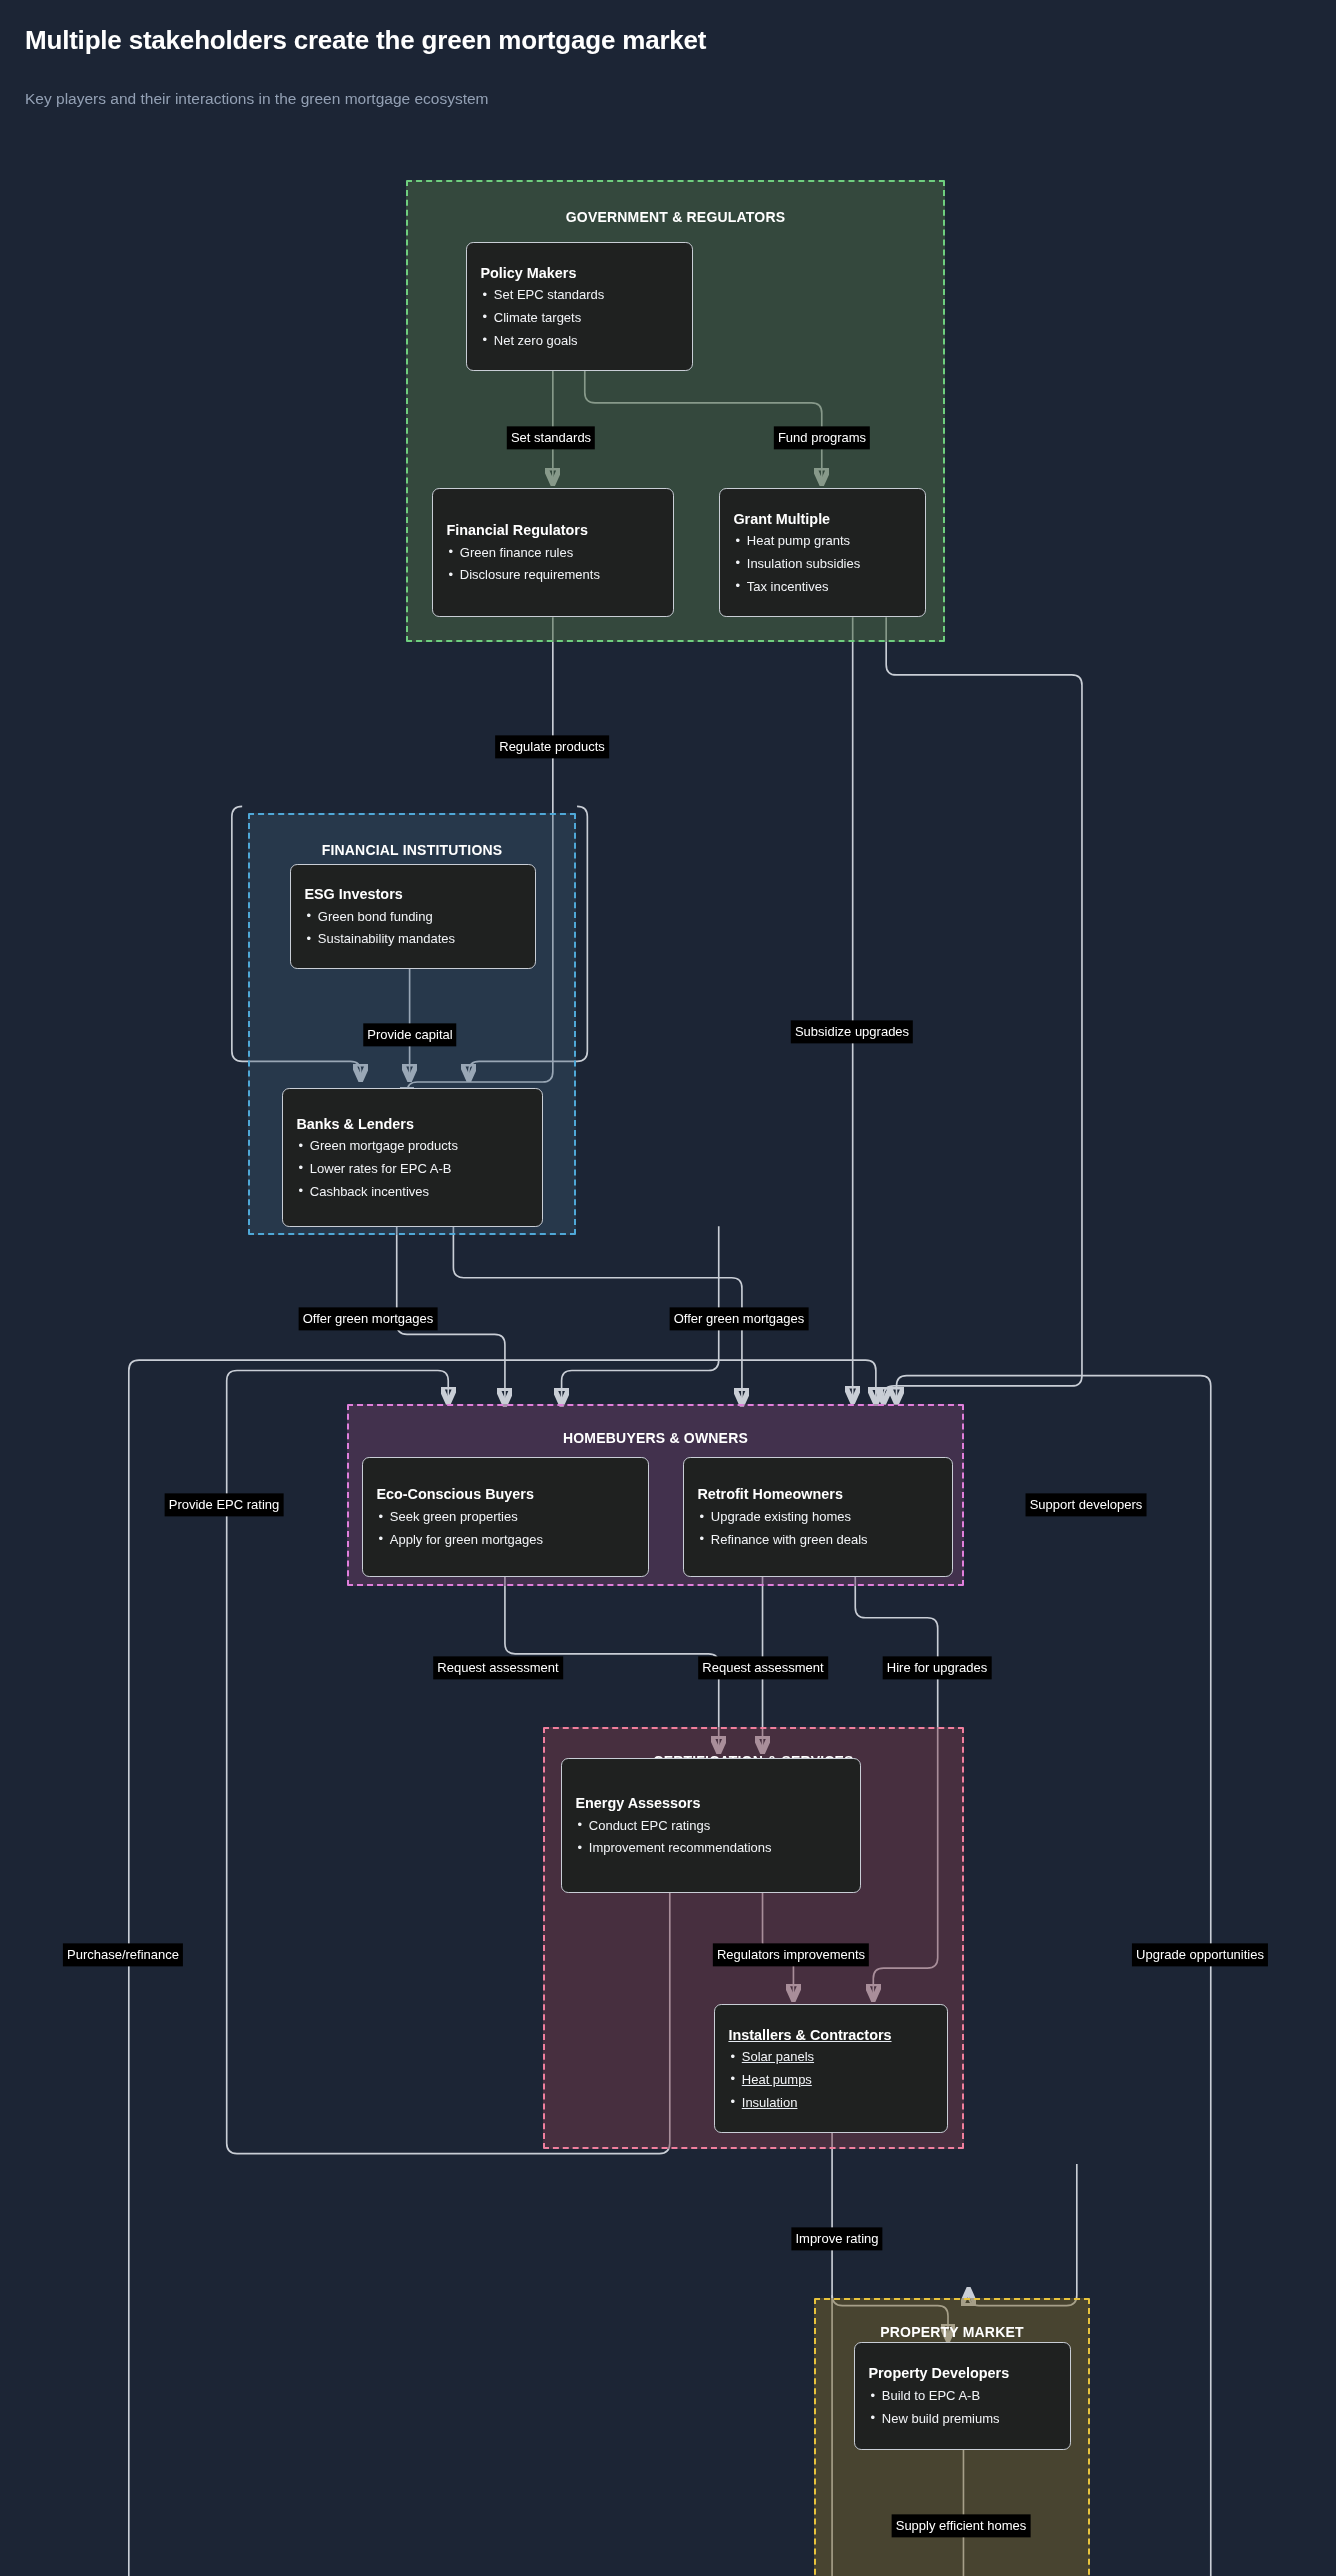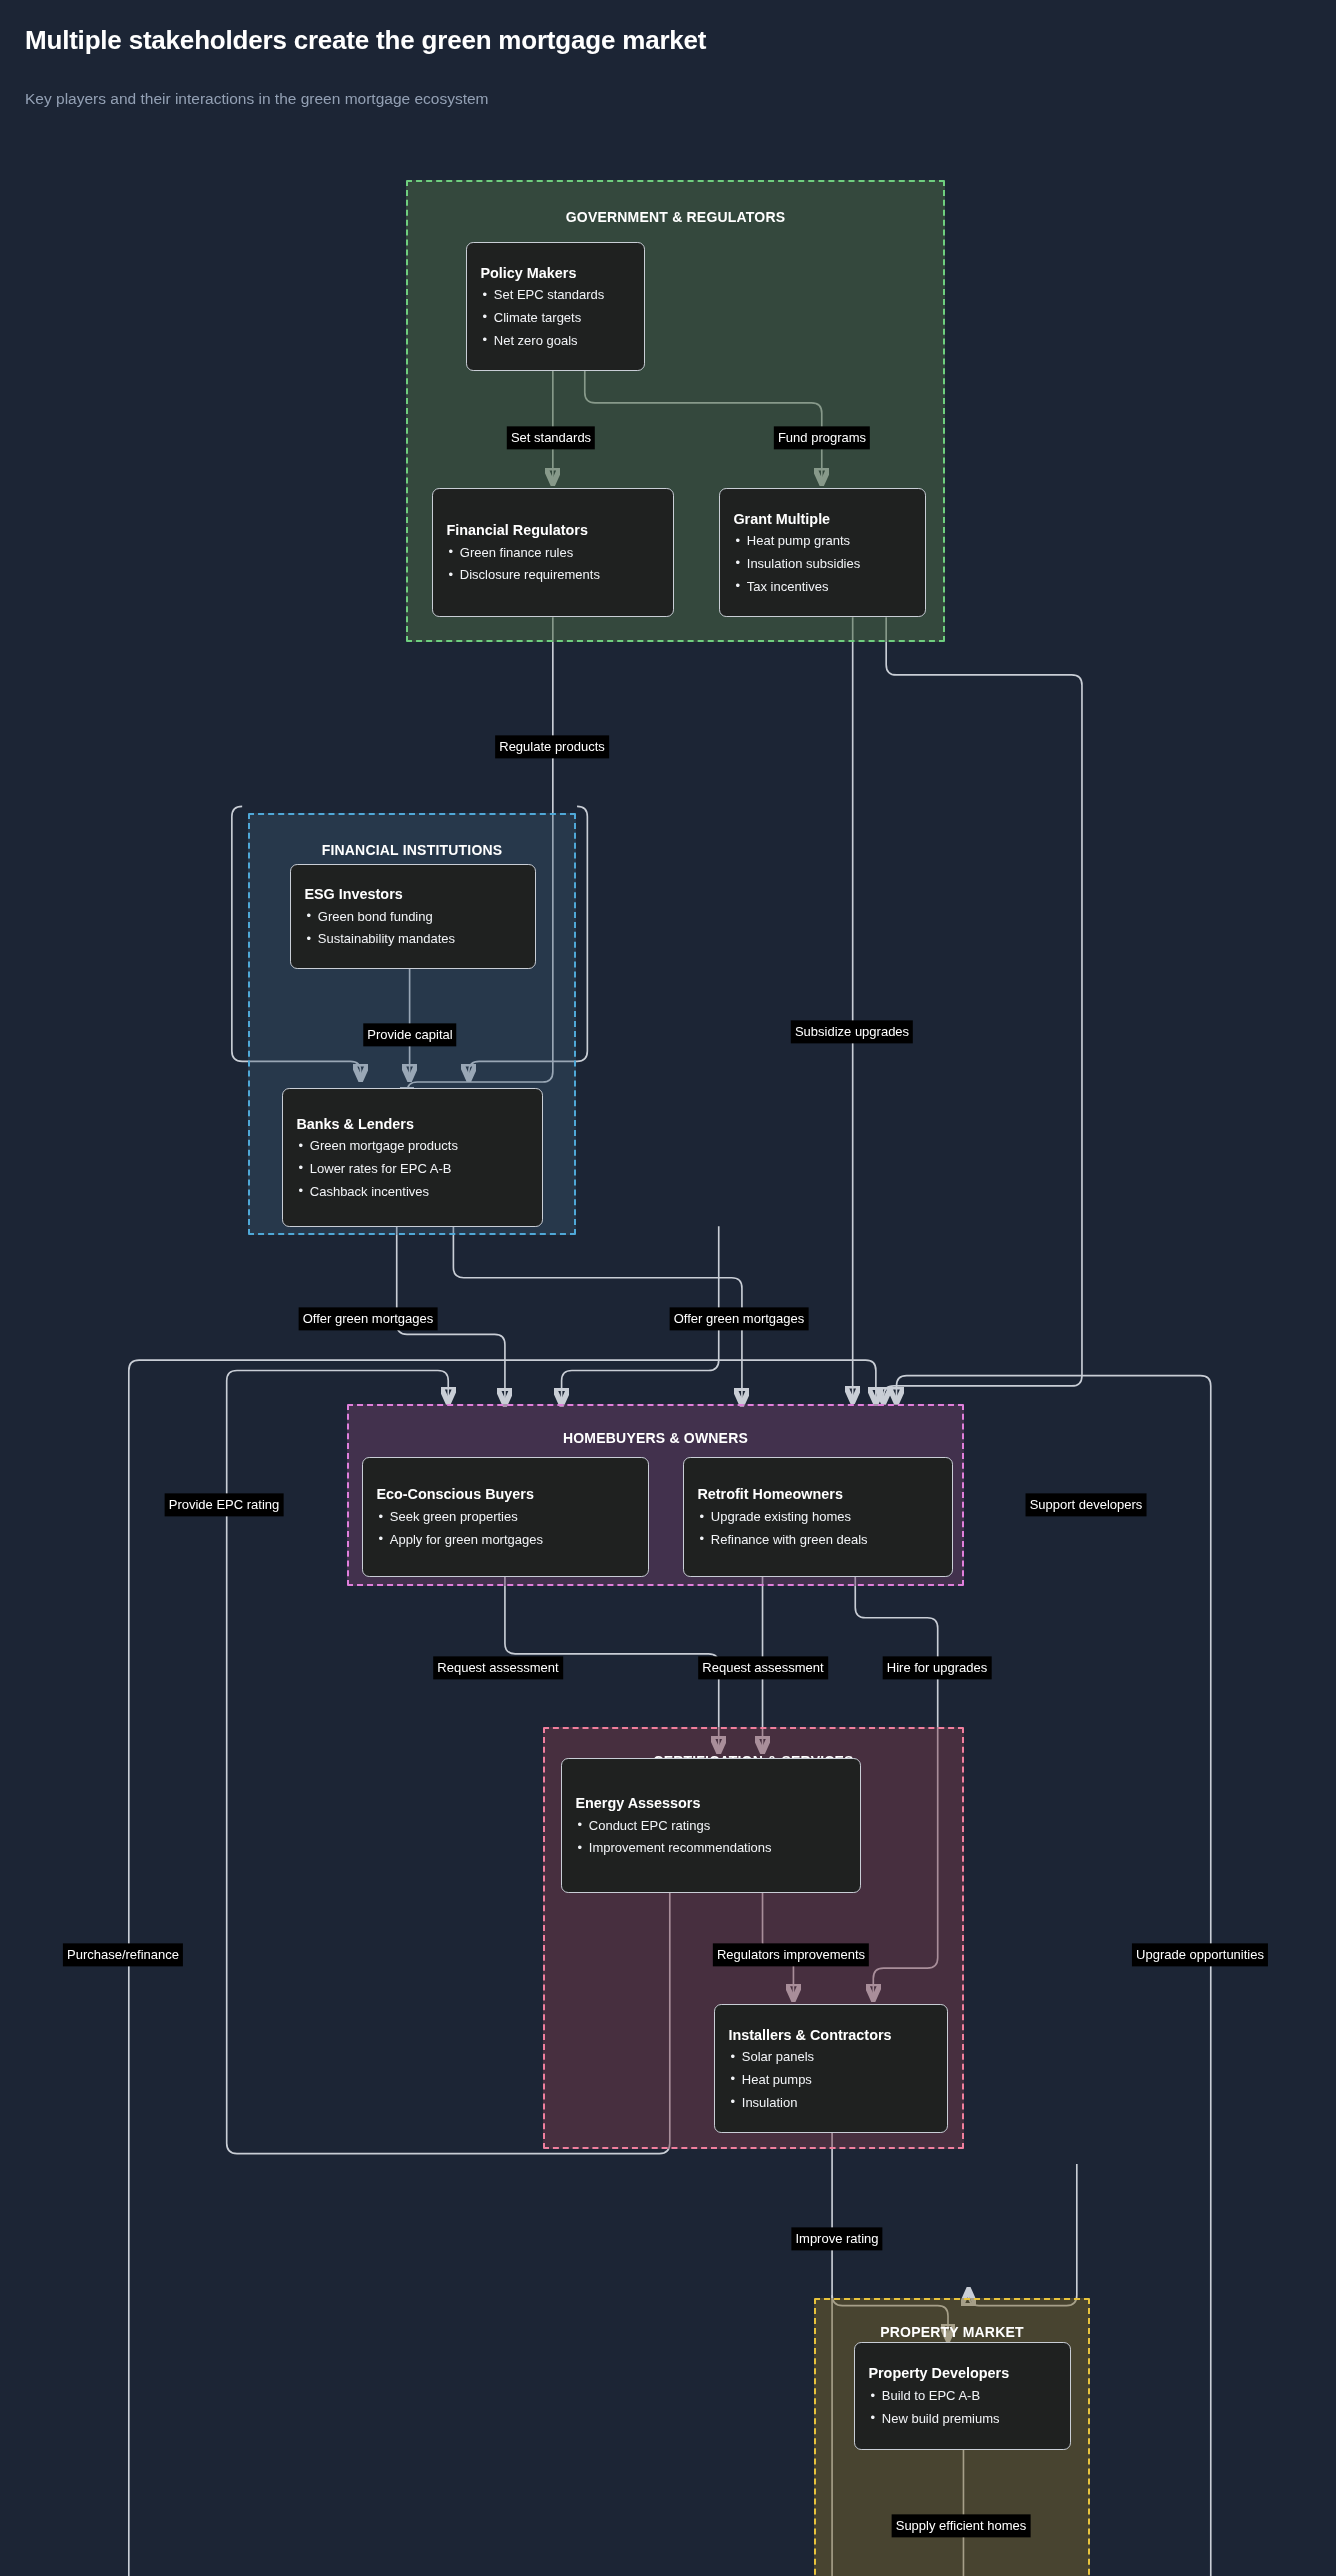--- a/index.html
+++ b/index.html
@@ -141,21 +141,21 @@
 
     <path d="M1615,4455 L1615,5010 Q1615,5030 1635,5030 L1710,5030 Q1730,5030 1730,5050 L1730,5052" marker-end="url(#ah)"></path>
 
     <path d="M2090,4200 L2090,4455 Q2090,4475 2070,4475 L1900,4475 Q1880,4475 1880,4455 L1880,4445" marker-end="url(#ah)"></path>
   </svg>
 
   <div class="cluster c-gov" style="left:406px;top:180px;width:539px;height:462px;">
     <div class="cluster-title" style="top:27px;">GOVERNMENT &amp; REGULATORS</div>
   </div>
 
-  <div class="node" style="left:466px;top:242px;width:179px;height:129px;">
+  <div class="node" style="left:466px;top:242px;width:227px;height:129px;">
     <div class="node-title">Policy Makers</div>
     <ul class="node-list">
       <li>Set EPC standards</li>
       <li>Climate targets</li>
       <li>Net zero goals</li>
     </ul>
   </div>
 
   <div class="node" style="left:432px;top:488px;width:242px;height:129px;">
     <div class="node-title">Financial Regulators</div>
@@ -220,21 +220,21 @@
   </div>
 
   <div class="node" style="left:561px;top:1758px;width:300px;height:135px;">
     <div class="node-title">Energy Assessors</div>
     <ul class="node-list">
       <li>Conduct EPC ratings</li>
       <li>Improvement recommendations</li>
     </ul>
   </div>
 
-  <div class="node" style="left:714px;top:2004px;width:234px;height:129px;">
+  <div class="node" style="left:714px;top:2004px;width:234px;height:129px;text-decoration:underline;">
     <div class="node-title">Installers &amp; Contractors</div>
     <ul class="node-list">
       <li>Solar panels</li>
       <li>Heat pumps</li>
       <li>Insulation</li>
     </ul>
   </div>
 
   <div class="cluster c-prop" style="left:814px;top:2298px;width:276px;height:417px;">
     <div class="cluster-title" style="top:24px;">PROPERTY MARKET</div>

